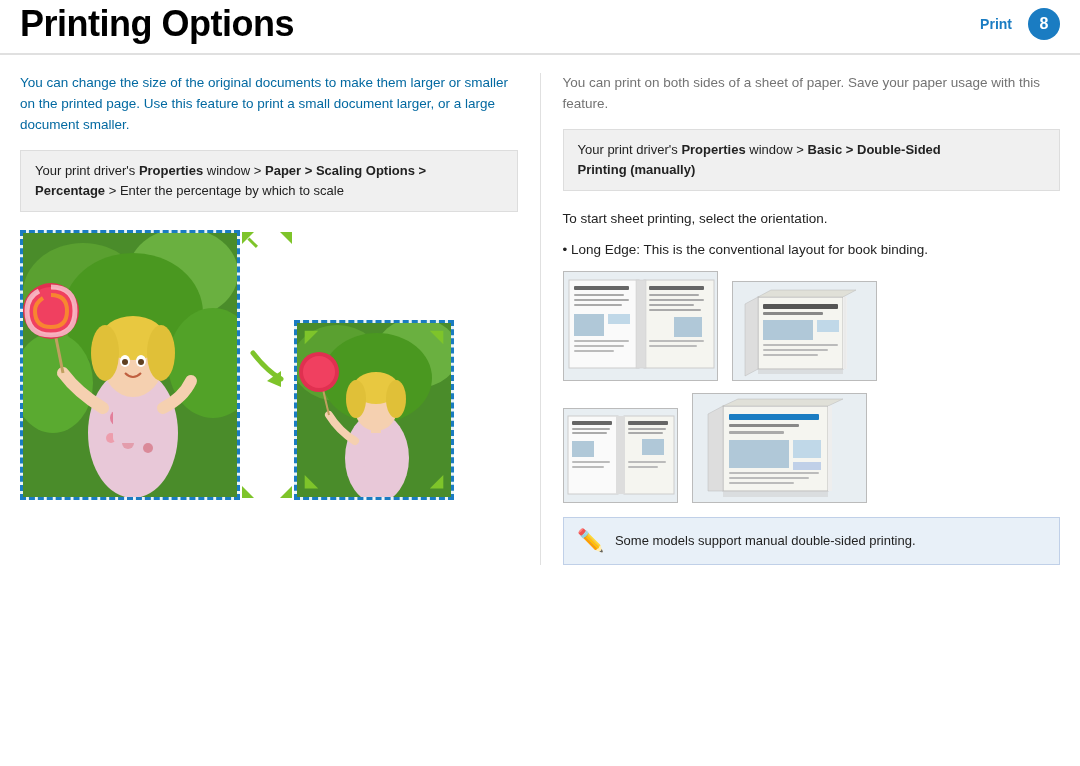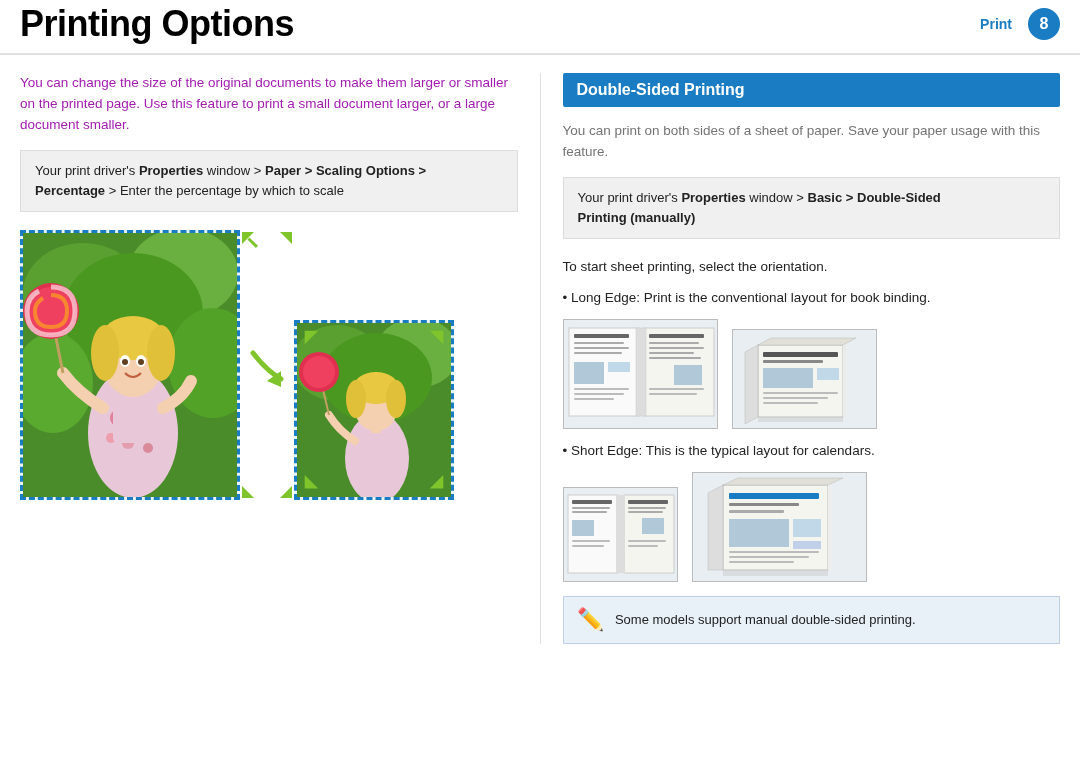--- a/index.html
+++ b/index.html
@@ -73,21 +73,21 @@
       color: #fff;
       font-size: 16px;
       font-weight: bold;
       padding: 8px 14px;
       border-radius: 2px;
       margin-bottom: 14px;
     }
 
     .section-desc {
       font-size: 13.5px;
-      color: #a21caf;
+      color: #0369a1;
       line-height: 1.55;
       margin-bottom: 14px;
     }
 
     
     .instruction-box {
       background: #f0f0f0;
       border: 1px solid #ddd;
       padding: 10px 14px;
       font-size: 13px;
@@ -353,30 +353,29 @@
 
           <polygon points="152,172 138,172 152,158" fill="#7ec42a"></polygon>
         </svg>
       </div>
     </div>
   </div>
 
   <div class="col-divider"></div>
 
   <div class="right-col">
-    <div class="section-header">Double-Sided Printing</div>
 
     <p class="duplex-desc">You can print on both sides of a sheet of paper.  Save your paper usage with this feature.</p>
 
     <div class="instruction-box">
       <span>Your print driver's </span><b>Properties</b><span> window &gt; </span><b>Basic &gt; Double-Sided<br>Printing (manually)</b>
     </div>
 
     <p class="duplex-item-desc">To start sheet printing, select the orientation.</p>
-    <p class="duplex-item-desc" style="margin-top:0;">• Long Edge: Print is the conventional layout for book binding.</p>
+    <p class="duplex-item-desc" style="margin-top:0;">• Long Edge: This is the conventional layout for book binding.</p>
 
     <div class="books-row">
 
       <div class="book-img book-img-large">
         <svg width="155" height="110" viewBox="0 0 155 110" xmlns="http://www.w3.org/2000/svg">
           <rect width="155" height="110" fill="#e8eef2"></rect>
 
           <rect x="5" y="8" width="70" height="88" fill="#fafafa" stroke="#ccc" stroke-width="1"></rect>
           <rect x="80" y="8" width="70" height="88" fill="#f5f5f0" stroke="#ccc" stroke-width="1"></rect>
 
@@ -422,21 +421,20 @@
           <rect x="84" y="38" width="22" height="12" fill="#c0d8e8"></rect>
           <rect x="30" y="62" width="75" height="2" rx="1" fill="#bbb"></rect>
           <rect x="30" y="67" width="65" height="2" rx="1" fill="#bbb"></rect>
           <rect x="30" y="72" width="55" height="2" rx="1" fill="#bbb"></rect>
 
           <rect x="25" y="87" width="85" height="5" fill="#ccc" opacity="0.5"></rect>
         </svg>
       </div>
     </div>
 
-    <p class="duplex-item-desc">• Short Edge: This is the typical layout for calendars.</p>
 
     <div class="books-row">
 
       <div class="book-img" style="width:115px; height:95px;">
         <svg width="115" height="95" viewBox="0 0 115 95" xmlns="http://www.w3.org/2000/svg">
           <rect width="115" height="95" fill="#e8eef2"></rect>
           <rect x="4" y="7" width="50" height="78" fill="#fafafa" stroke="#ccc" stroke-width="1"></rect>
           <rect x="60" y="7" width="50" height="78" fill="#f5f5f0" stroke="#ccc" stroke-width="1"></rect>
           <rect x="52" y="7" width="9" height="78" fill="#ddd"></rect>
 

